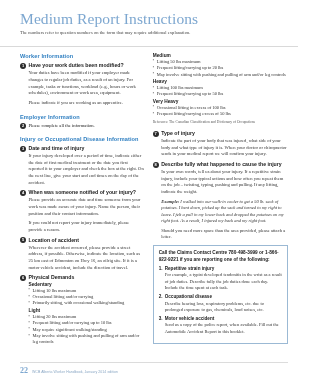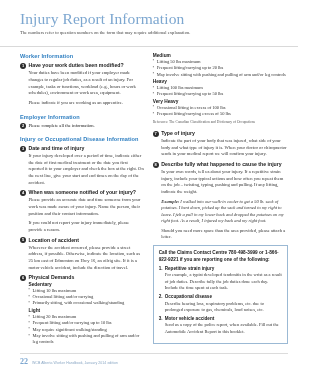--- a/index.html
+++ b/index.html
@@ -169,21 +169,21 @@
   .ci-body{
     font-family:"Liberation Serif", serif;
     font-size:4.5px;line-height:1.42;color:#333;
     display:block;
   }
   
   .footer{
     position:absolute;
     left:0;bottom:0;
     width:298px;
-    padding:4px 0 20px 20px;
+    padding:4px 0 11px 20px;
     box-sizing:border-box;
     display:flex;align-items:baseline;gap:4px;
     background:#ffffff;
   }
   .footer-rule{
     position:absolute;left:20px;right:10px;top:0;
     height:1px;background:#dcdcdc;
   }
   .pagenum{
     font-family:"Liberation Serif", serif;
@@ -192,21 +192,21 @@
   .footer-txt{
     font-size:3.5px;color:#8aa7c4;letter-spacing:0.05px;
   }
 </style>
 </head>
 <body>
 
 <div class="page">
 
   <div class="header">
-    <h1 class="doc-title">Injury Report Information</h1>
+    <h1 class="doc-title">Medium Report Instructions</h1>
     <p class="doc-subtitle">The numbers refer to question numbers on the form that may require additional explanation.</p>
   </div>
   <div class="header-rule"></div>
 
   <div class="cols">
 
     <div class="col">
 
       <div class="sec-head">Worker Information</div>
 

